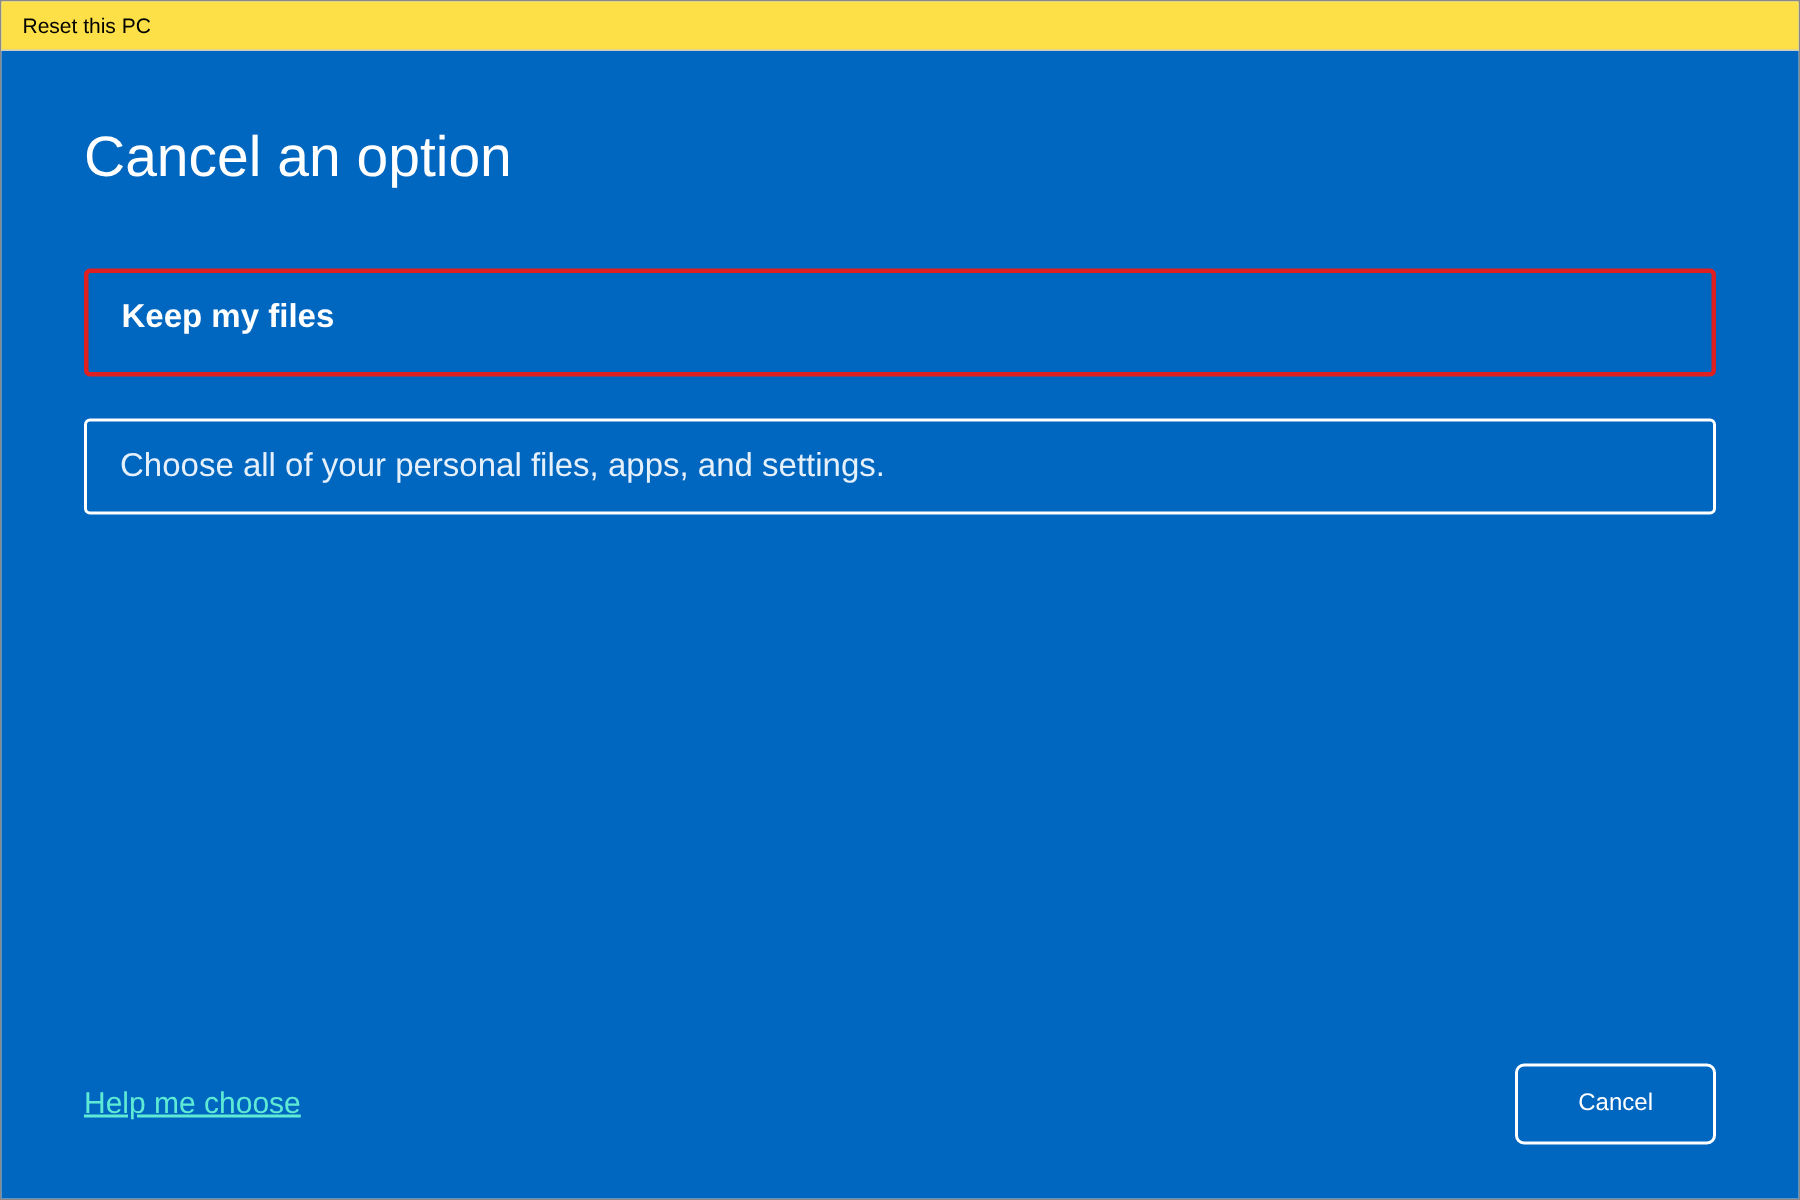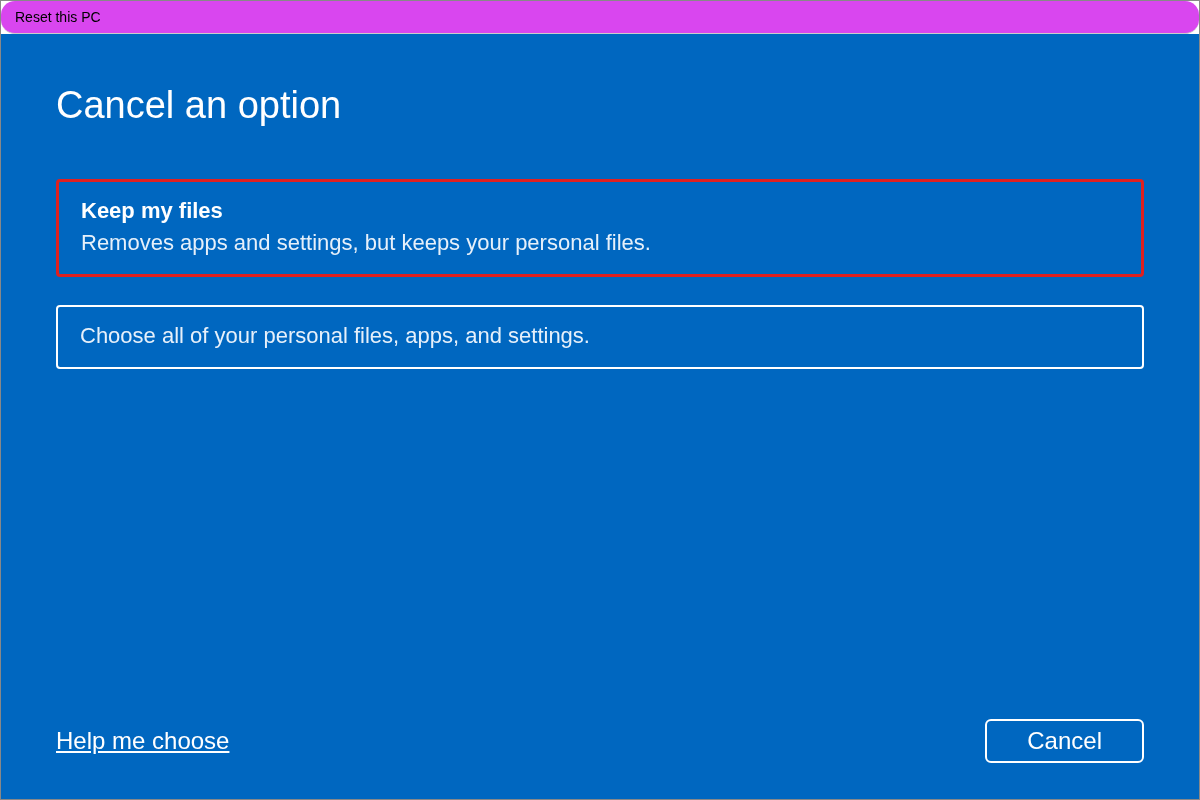--- a/index.html
+++ b/index.html
@@ -15,26 +15,25 @@
       overflow: hidden;
     }
     .window {
       width: 100%;
       height: 100%;
       border: 1px solid #888;
       display: flex;
       flex-direction: column;
     }
     .titlebar {
-      background: #d946ef;
+      background: #fde047;
       color: #000;
       padding: 8px 14px;
       font-size: 14px;
       border-bottom: 1px solid #ccc;
-      border-radius: 14px;
     }
     .content {
       flex: 1;
       background: #0067c0;
       color: #fff;
       padding: 50px 55px 36px 55px;
       display: flex;
       flex-direction: column;
       position: relative;
     }
@@ -66,49 +65,48 @@
     .footer {
       position: absolute;
       left: 55px;
       right: 55px;
       bottom: 36px;
       display: flex;
       justify-content: space-between;
       align-items: center;
     }
     .help-link {
-      color: #ffffff;
-      font-size: 24px;
+      color: #5eead4;
+      font-size: 20px;
       text-decoration: underline;
       cursor: pointer;
     }
     .cancel-btn {
       border: 2px solid #fff;
       border-radius: 6px;
       background: transparent;
       color: #fff;
-      font-size: 24px;
-      padding: 6px 40px;
+      font-size: 16px;
+      padding: 16px 40px;
       cursor: pointer;
       font-family: inherit;
     }
   </style>
 </head>
 <body>
 
 <div class="window">
   <div class="titlebar">
     <span>Reset this PC</span>
   </div>
   <div class="content">
     <h1 class="heading">Cancel an option</h1>
 
     <div class="option highlight">
       <div class="option-title">Keep my files</div>
-      <div class="option-desc">Removes apps and settings, but keeps your personal files.</div>
     </div>
 
     <div class="option">
       <div class="option-desc">Choose all of your personal files, apps, and settings.</div>
     </div>
 
     <div class="footer">
       <a class="help-link">Help me choose</a>
       <button class="cancel-btn">Cancel</button>
     </div>

